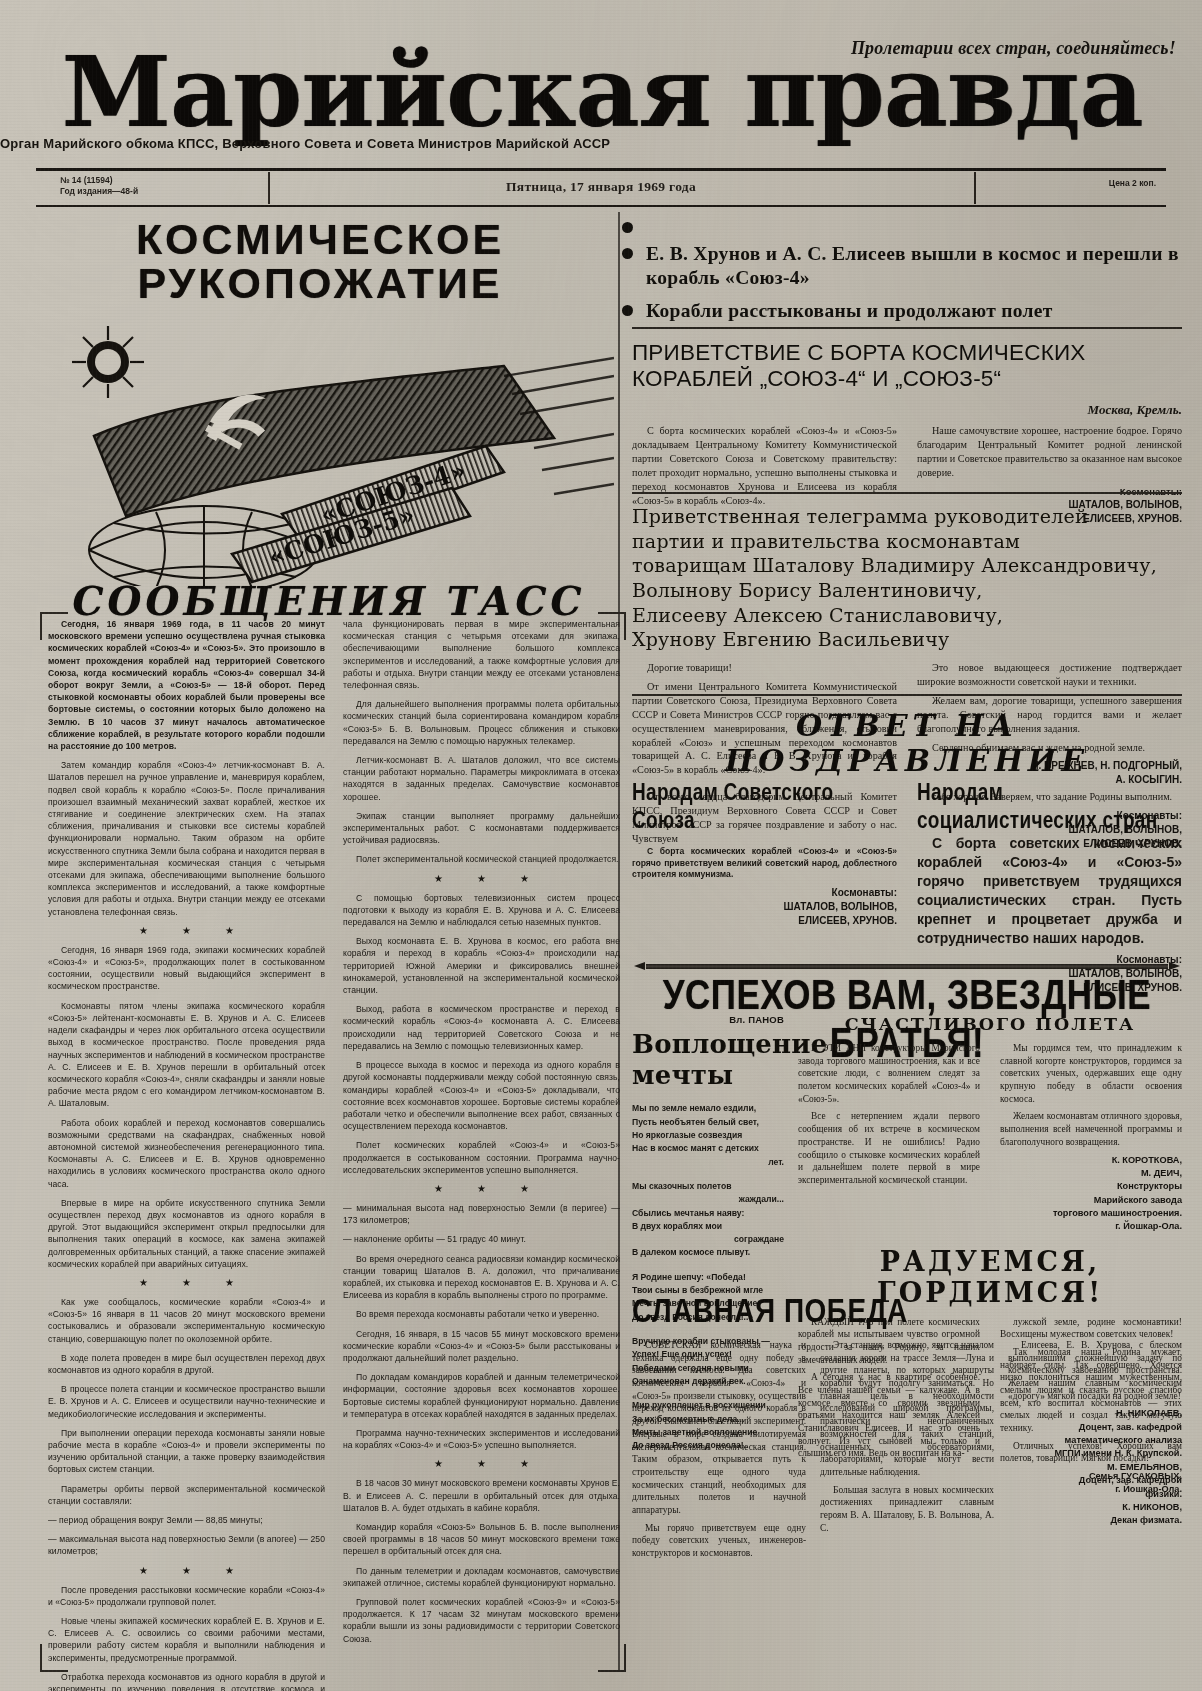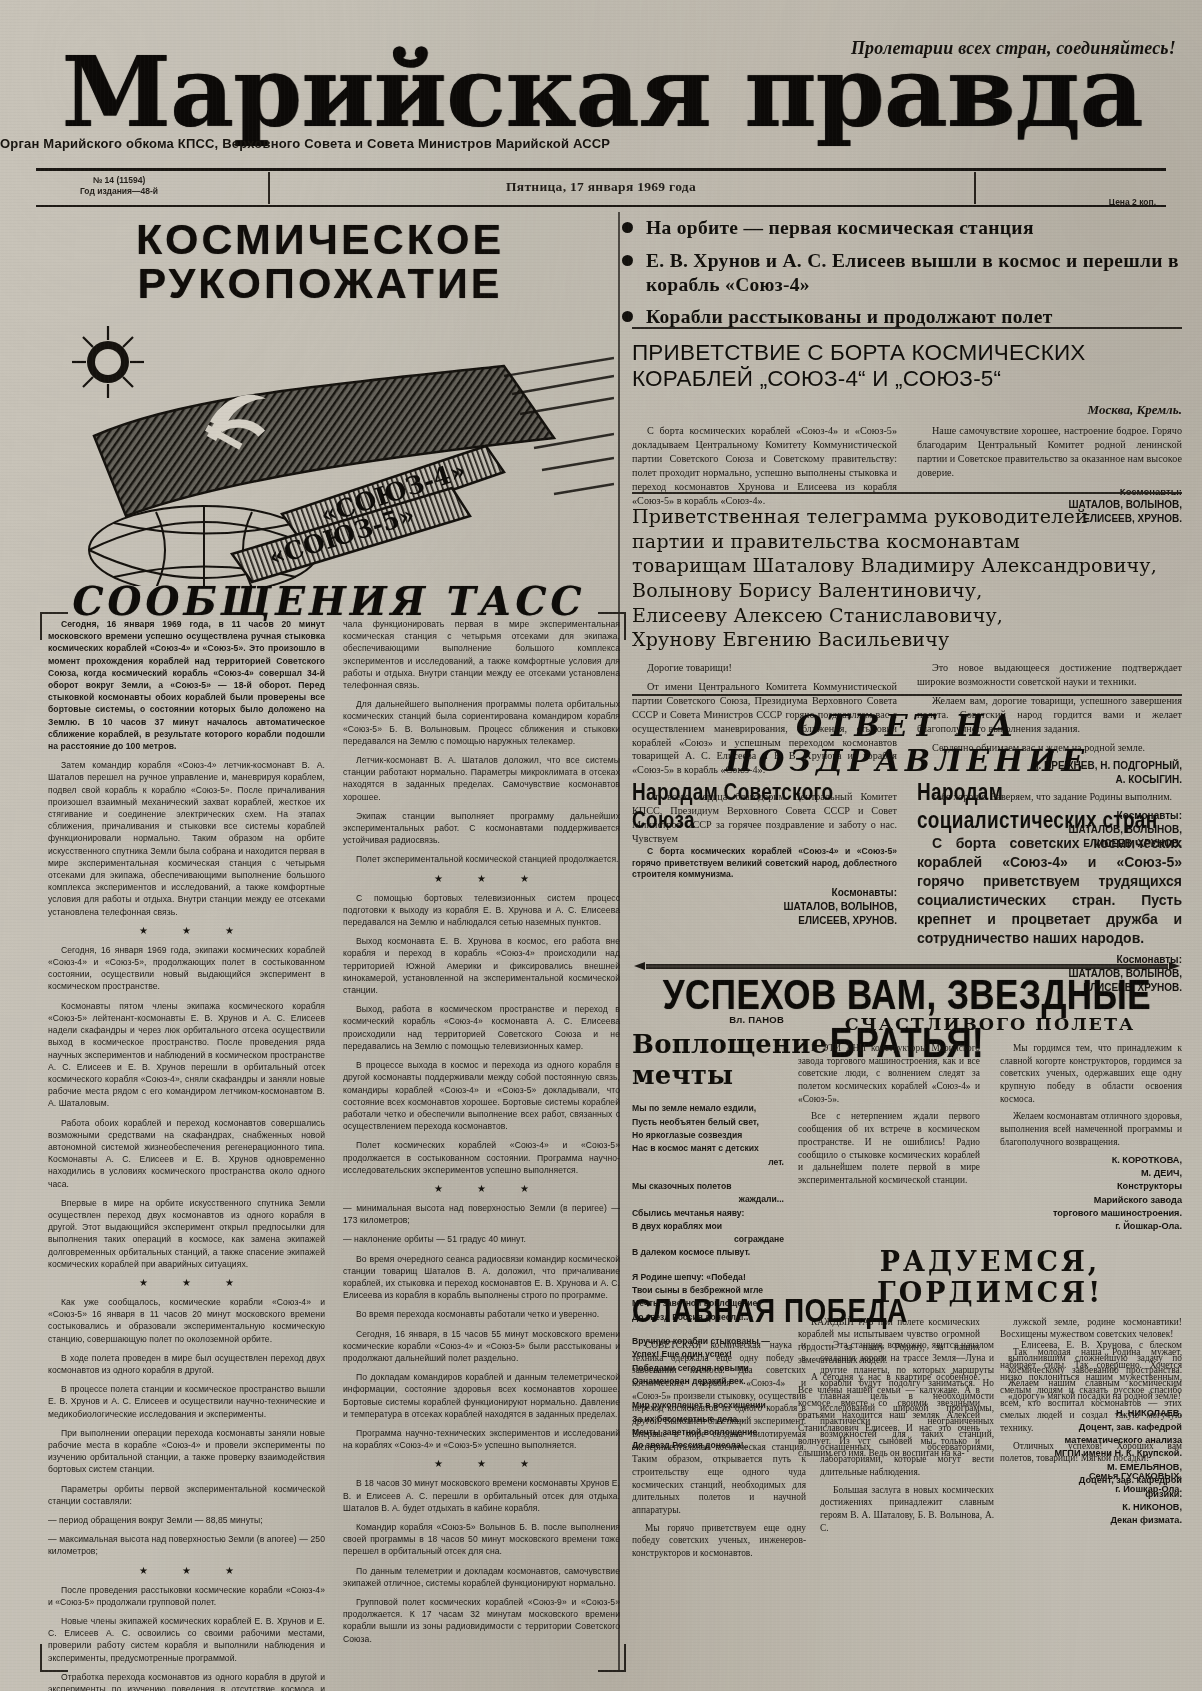--- a/index.html
+++ b/index.html
@@ -49,23 +49,23 @@
     transform:scaleX(1.02);
   }
   .subhead{
     position:absolute;left:0;right:0;top:136px;text-align:left;
     font-family:"Liberation Sans","DejaVu Sans",sans-serif;
     font-weight:700;font-size:13px;letter-spacing:.2px;color:#17140f;
   }
   .rule-thick{position:absolute;left:36px;right:36px;top:168px;height:3px;background:#1a1713;}
   .infobar{position:absolute;left:36px;right:36px;top:172px;height:32px;}
   .infobar .cell{position:absolute;top:3px;font-family:"Liberation Sans",sans-serif;font-size:8.5px;font-weight:700;color:#221e19;line-height:1.35;}
-  .infobar .issue{left:8px;text-align:center;width:150px;}
+  .infobar .issue{left:24px;width:150px;}
   .infobar .date{left:0;right:0;text-align:center;top:6px;font-family:"Liberation Serif",serif;font-size:13.5px;font-weight:700;letter-spacing:.3px;}
-  .infobar .price{right:10px;text-align:right;top:6px;margin-top:19px;}
+  .infobar .price{right:10px;text-align:right;top:6px;}
   .infobar .vr{position:absolute;top:0;width:2px;height:32px;background:#2a251f;}
   .rule-thin{position:absolute;left:36px;right:36px;top:205px;height:2px;background:#1f1b16;}
 
   
   .colsep{position:absolute;width:2px;background:#33302a;opacity:.8;}
 
   
   .hero-title{
     position:absolute;left:40px;top:218px;width:560px;
     font-family:"Liberation Sans","DejaVu Sans",sans-serif;
@@ -339,21 +339,20 @@
       <p class="body">В 18 часов 30 минут московского времени космонавты Хрунов Е. В. и Елисеев А. С. перешли в орбитальный отсек для отдыха. Шаталов В. А. будет отдыхать в кабине корабля.</p>
       <p class="body">Командир корабля «Союз-5» Волынов Б. В. после выполнения своей программы в 18 часов 50 минут московского времени тоже перешел в орбитальный отсек для сна.</p>
       <p class="body">По данным телеметрии и докладам космонавтов, самочувствие экипажей отличное, системы кораблей функционируют нормально.</p>
       <p class="body">Групповой полет космических кораблей «Союз-9» и «Союз-5» продолжается. К 17 часам 32 минутам московского времени корабли вышли из зоны радиовидимости с территории Советского Союза.</p>
     </div>
   </div>
 
   <div class="bullets">
     <div class="b">
       <span class="dot"></span>
-      <span>На орбите — первая космическая станция</span>
     </div>
     <div class="b">
       <span class="dot"></span>
       <span>Е. В. Хрунов и А. С. Елисеев вышли в космос и перешли в корабль «Союз-4»</span>
     </div>
     <div class="b">
       <span class="dot"></span>
       <span>Корабли расстыкованы и продолжают полет</span>
     </div>
   </div>

